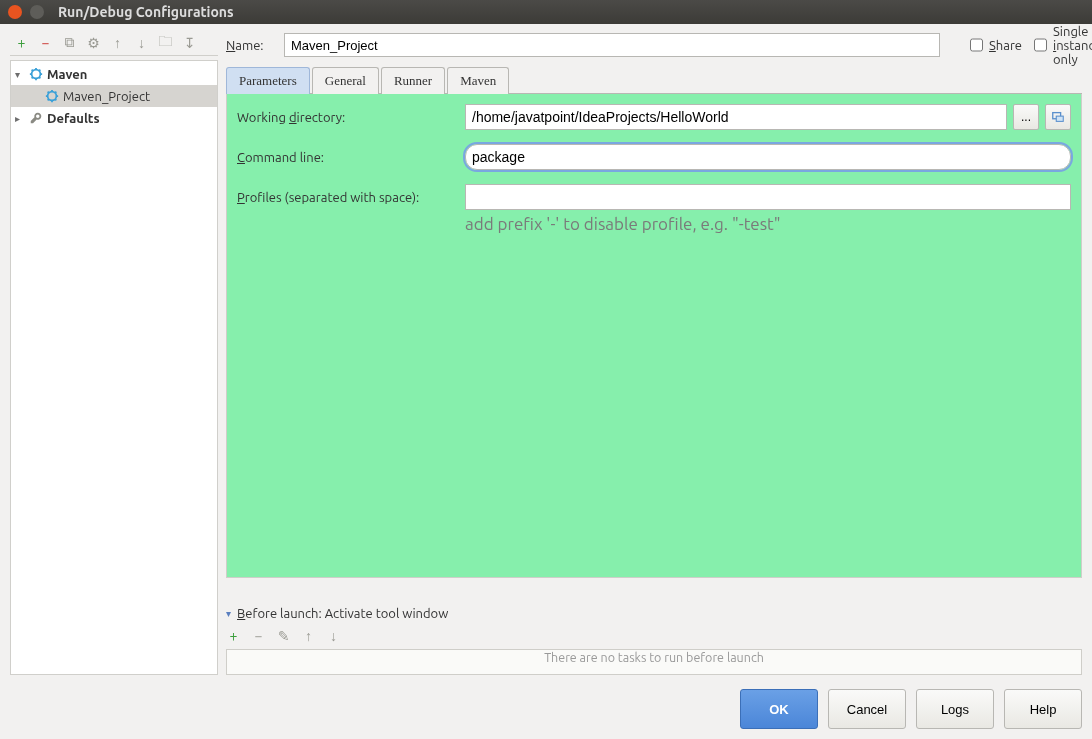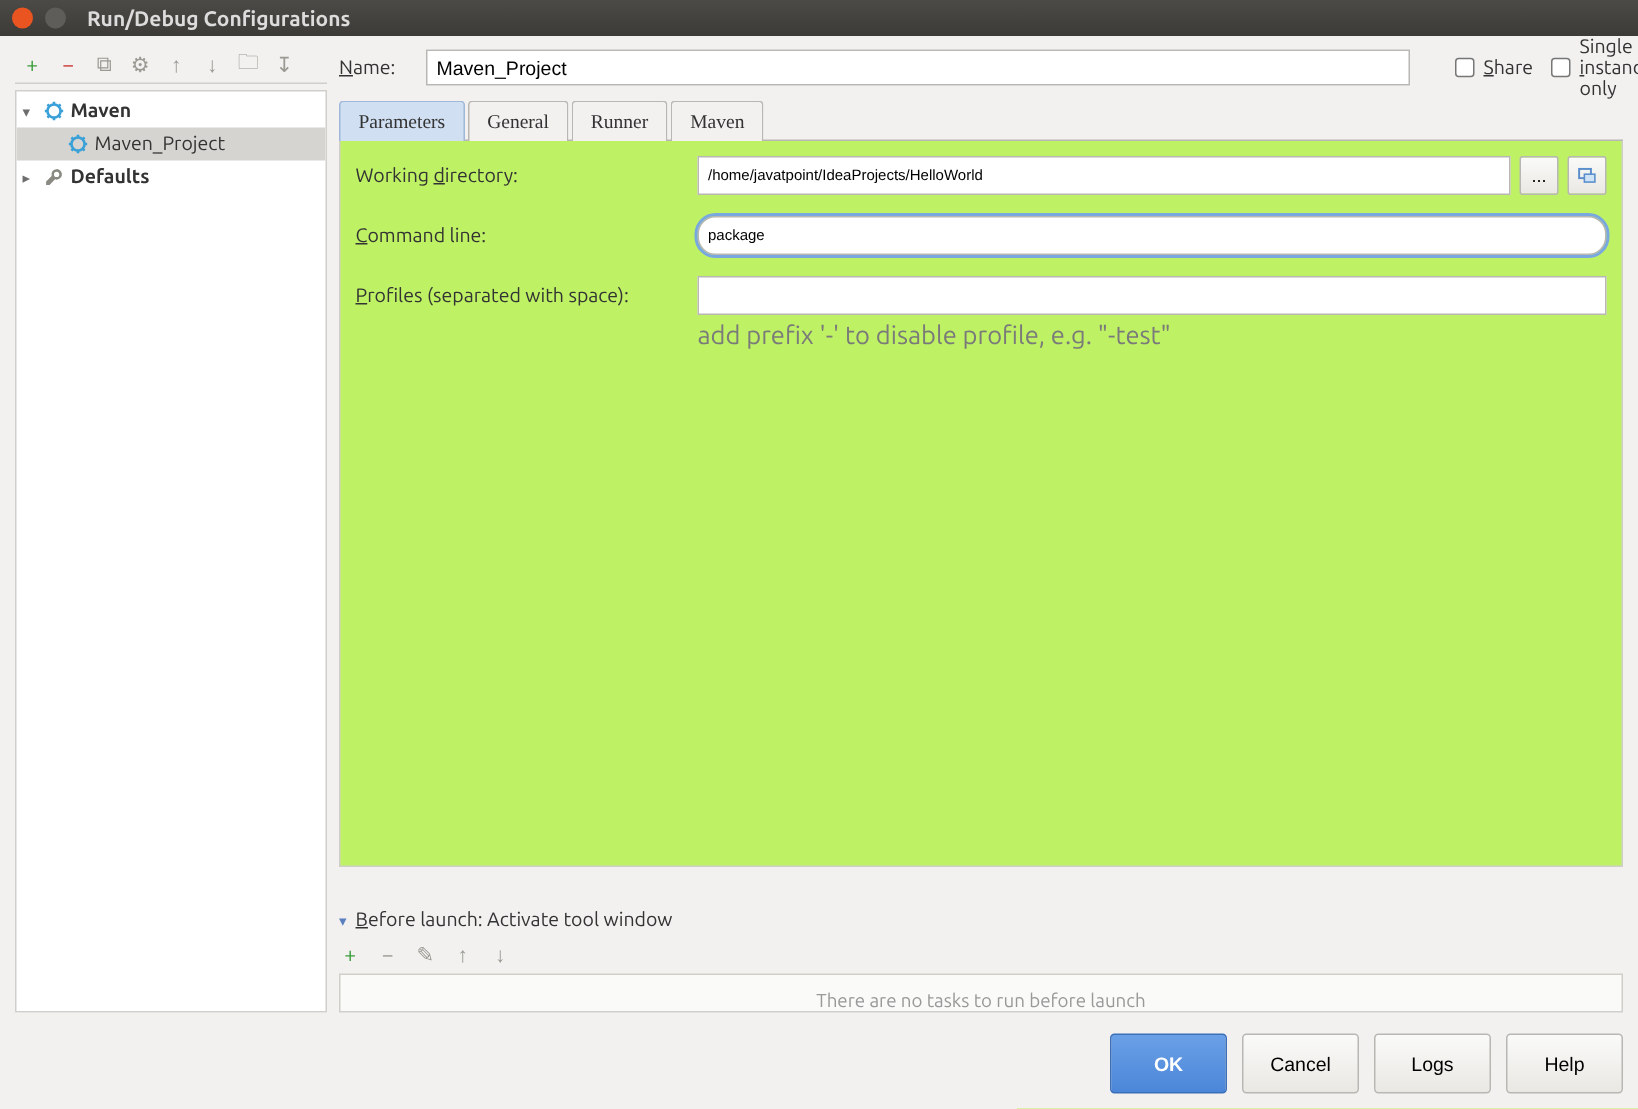--- a/index.html
+++ b/index.html
@@ -148,21 +148,21 @@
   }
   .tab.active {
     background: #d0dff2;
     border-color: #9fb7d9;
   }
 
   
   .form-area {
     border: 1px solid #cfcec9;
     border-top: none;
-    background: #bef264;
+    background: #86efac;
     padding: 10px 10px 0 10px;
     flex: 1;
     min-height: 0;
   }
   .form-row {
     display: flex;
     align-items: center;
     margin-bottom: 14px;
   }
   .form-row label {
@@ -173,21 +173,21 @@
     display: flex;
     align-items: center;
     gap: 6px;
   }
   .text-input {
     flex: 1;
     height: 26px;
     border: 1px solid #b8b7b3;
     background: #fff;
     padding: 0 6px;
-    font-size: 10px;
+    font-size: 14px;
   }
   .text-input.focused {
     outline: 2px solid #79a7e0;
     outline-offset: 0;
     border-radius: 12px;
   }
   .icon-btn {
     width: 26px; height: 26px;
     border: 1px solid #b8b7b3;
     background: linear-gradient(#fafaf9, #e9e8e3);
@@ -223,21 +223,21 @@
   .bl-toolbar {
     display: flex;
     gap: 10px;
     margin: 8px 0 6px 0;
   }
   .bl-list {
     border: 1px solid #cfcec9;
     background: #fafaf8;
     height: 26px;
     display: flex;
-    align-items: flex-end;
+    align-items: flex-start;
     justify-content: center;
     color: #999;
     font-size: 12.5px;
   }
 
   
   .footer {
     display: flex;
     justify-content: flex-end;
     gap: 10px;

